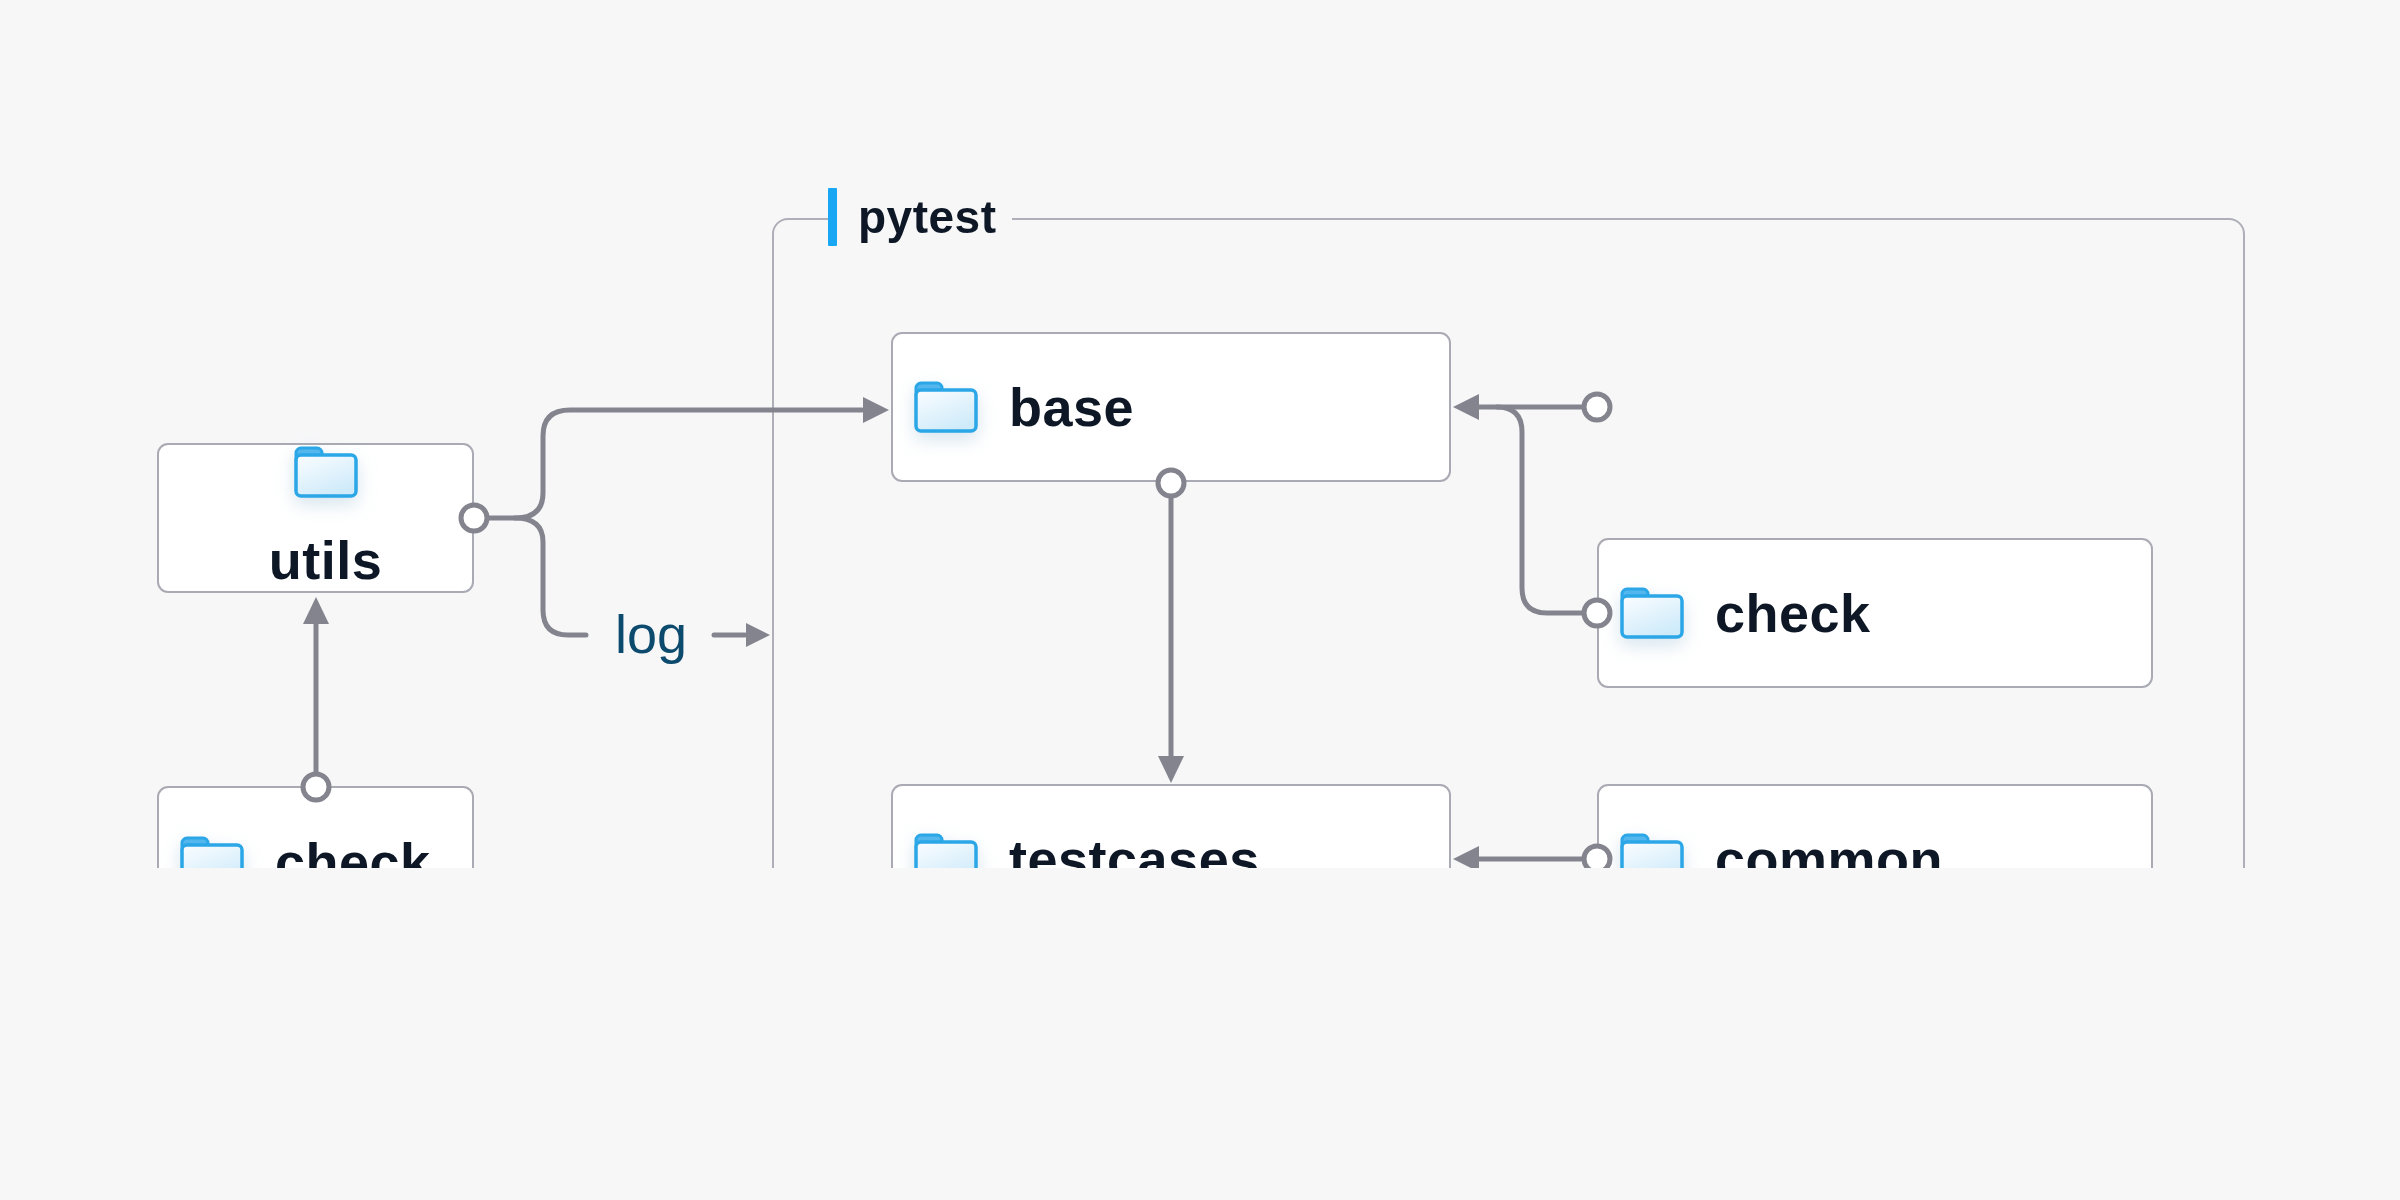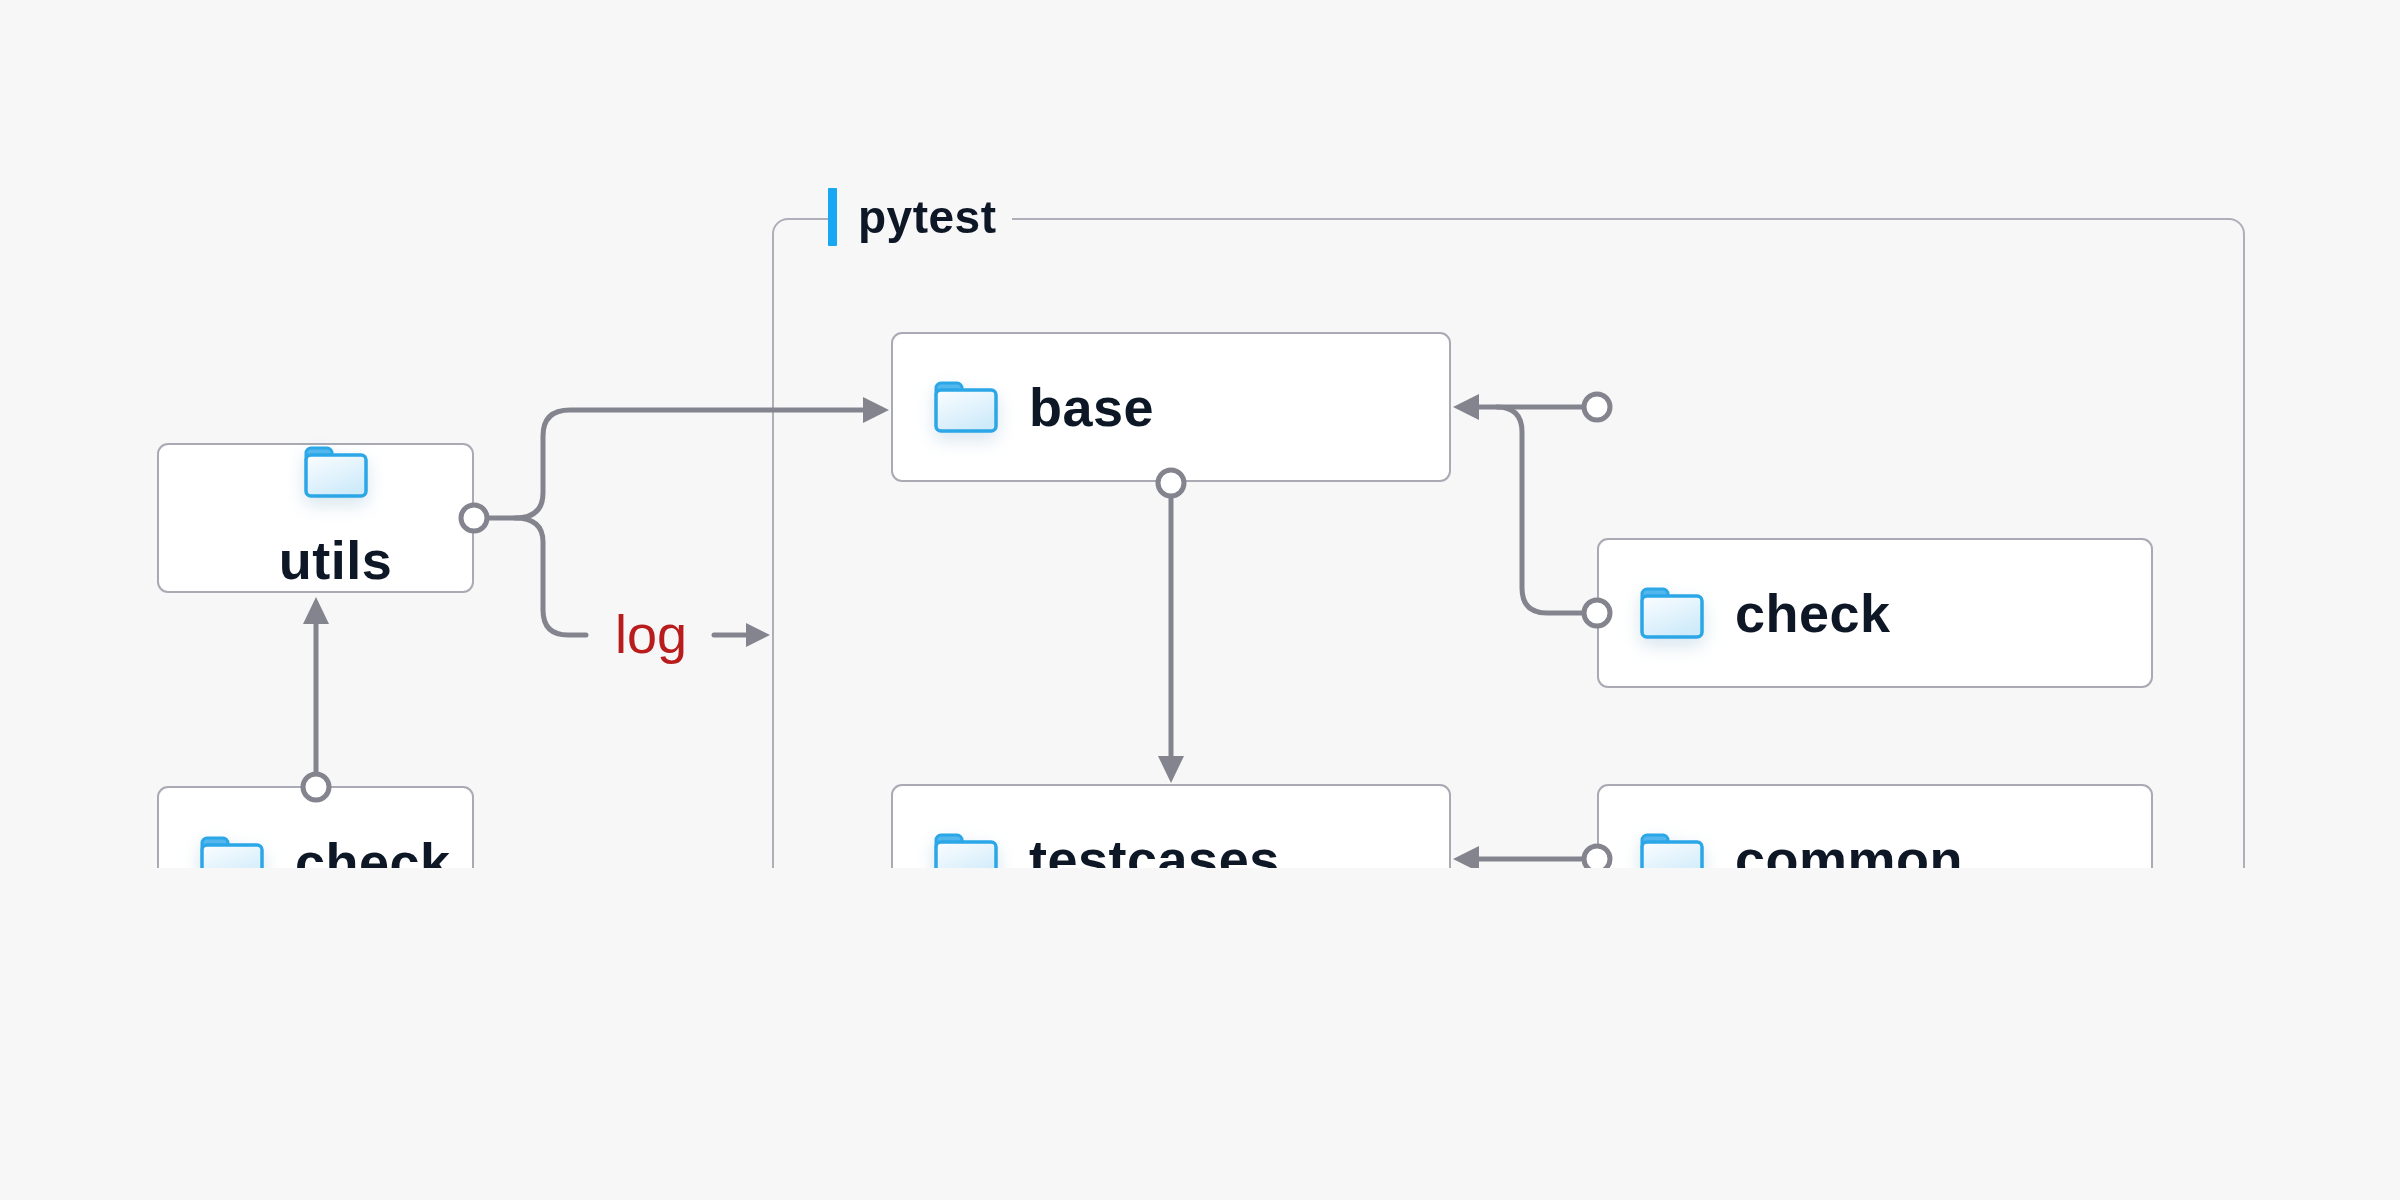--- a/index.html
+++ b/index.html
@@ -37,42 +37,42 @@
     letter-spacing:0.5px;
   }
 
   
   .node {
     position:absolute;
     background:#FFFFFF;
     border:2.5px solid #A9AAB3;
     border-radius:11px;
     display:flex; align-items:center;
-    padding-left:40px; gap:30px;
+    padding-left:20px; gap:30px;
   }
   .node-label {
     font-size:54px; font-weight:600; color:#0D1726;
     letter-spacing:0.5px;
   }
   .folder { filter:drop-shadow(0 7px 9px rgba(110,160,195,.28)); }
 
   #node-utils     { left:157px;  top:443px; width:317px; height:150px;flex-direction:column; }
   #node-config    { left:157px;  top:786px; width:317px; height:151px; }
   #node-base      { left:891px;  top:332px; width:560px; height:150px; }
   #node-pymilvus  { left:1597px; top:332px; width:556px; height:150px; }
   #node-check     { left:1597px; top:538px; width:556px; height:150px; }
   #node-testcases { left:891px;  top:784px; width:560px; height:150px; }
   #node-common    { left:1597px; top:784px; width:556px; height:150px; }
 
   
   .edge-label {
     position:absolute;
     left:596px; top:603px; width:110px; height:62px;
     display:flex; align-items:center; justify-content:center;
-    font-size:54px; font-weight:500; color:#b91c1c;
+    font-size:54px; font-weight:500; color:#0c4a6e;
   }
 
   svg.connectors {
     position:absolute; left:0; top:0;
     pointer-events:none;
   }
   .conn { stroke:#84848F; stroke-width:5; fill:none; stroke-linecap:round; }
   .conn-dot { stroke:#84848F; stroke-width:5; fill:#FFFFFF; }
   .conn-head { fill:#84848F; stroke:none; }
 </style>

